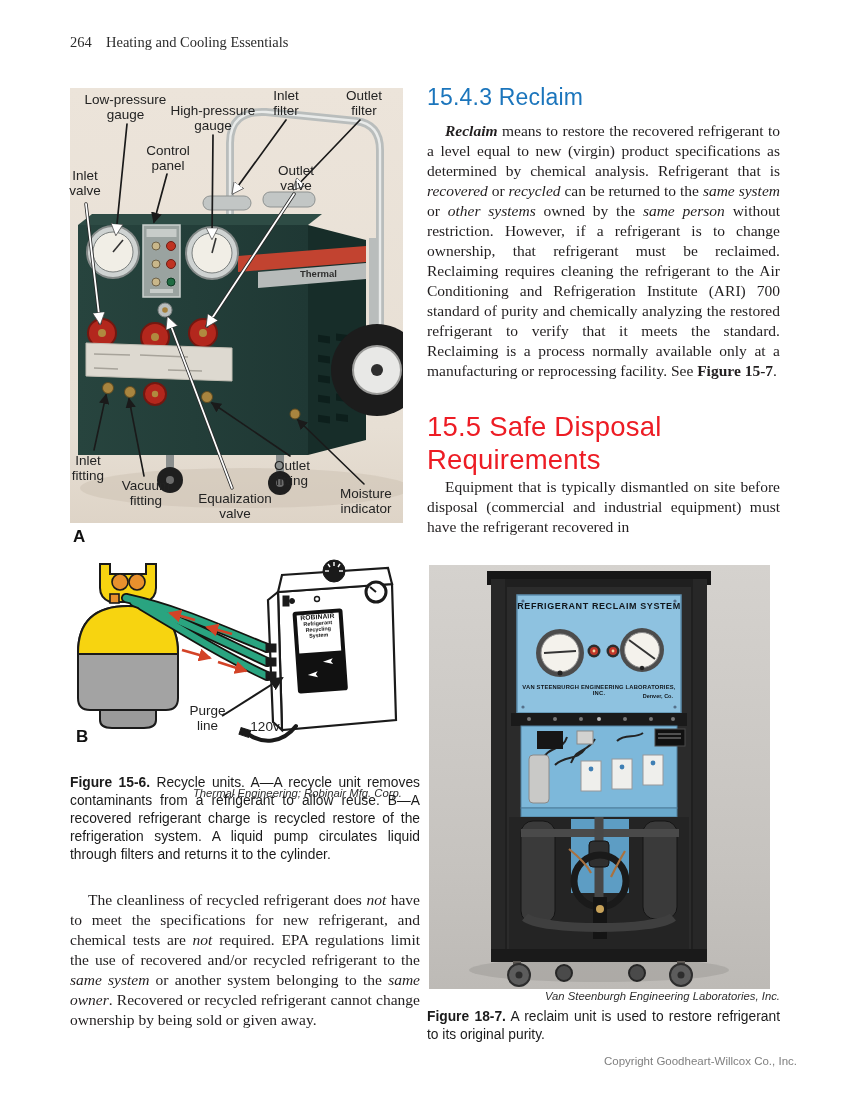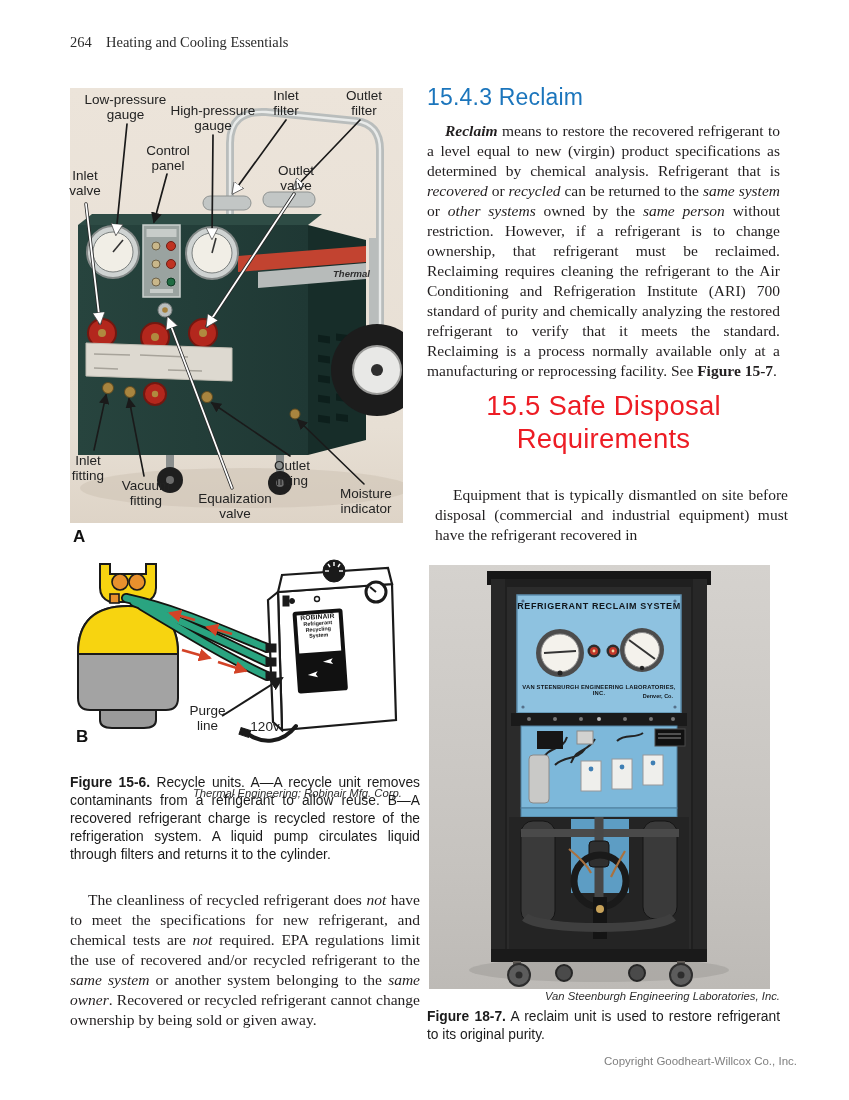--- a/index.html
+++ b/index.html
@@ -14,21 +14,21 @@
   .h-red{font-size:27.5px;color:#ed1c24;font-weight:400;line-height:33px;white-space:pre-line;letter-spacing:0.2px;}
   .callout{font-size:13.5px;line-height:15px;text-align:center;color:#232323;white-space:pre-line;}
   .caption{font-size:13.8px;line-height:18px;color:#1b1b1b;text-align:justify;}
   .caption b{font-weight:bold;}
   .credit{font-size:11.3px;font-style:italic;color:#2e2e2e;text-align:right;}
   .footer{font-size:11.5px;color:#7f7f7f;text-align:right;}
   .panel-letter{font-size:17px;font-weight:bold;color:#111;}
   .fig7-title{font-size:9px;font-weight:bold;letter-spacing:0.6px;text-align:center;color:#10151a;}
   .fig7-co{font-size:5.8px;font-weight:bold;letter-spacing:0.2px;text-align:center;color:#10151a;}
   .fig7-city{font-size:5.5px;font-weight:bold;text-align:right;color:#10151a;}
-  .thermal-logo{font-size:9.5px;font-weight:bold;font-style:italic;color:#2f2f2f;text-align:right;}
+  .thermal-logo{font-size:9.5px;font-weight:bold;color:#2f2f2f;text-align:left;}
   .robinair{transform:rotate(-4deg);text-align:center;color:#111;}
   .robinair .brand{font-size:6.6px;font-weight:bold;letter-spacing:0.2px;}
   .robinair .sub{font-size:5.4px;line-height:6.2px;white-space:pre-line;font-weight:bold;}
   svg{display:block;}
 </style>
 </head>
 <body>
 
 <div class="page">
 
@@ -307,24 +307,24 @@
 
   <div class="abs credit" style="left:64px;top:755px;width:338px;margin-top:32px;">Thermal Engineering; Robinair Mfg. Corp.</div>
   <div class="abs caption" style="left:70px;top:774px;width:350px;"><b>Figure 15-6.</b><span> Recycle units. A—A recycle unit removes contaminants from a refrigerant to allow reuse. B—A recovered refrigerant charge is recycled restore of the refrigeration system. A liquid pump circulates liquid through filters and returns it to the cylinder.</span></div>
 
   <p class="abs body-text serif" style="left:70px;top:890px;width:350px;margin:0;text-indent:18px;"><span>The cleanliness of recycled refrigerant does </span><em>not</em><span> have to meet the specifications for new refrigerant, and chemical tests are </span><em>not</em><span> required. EPA regulations limit the use of recovered and/or recycled refrigerant to the </span><em>same system</em><span> or another system belonging to the </span><em>same owner</em><span>. Recovered or recycled refrigerant cannot change ownership by being sold or given away.</span></p>
 
   <div class="abs h-blue" style="left:427px;top:84px;width:353px;">15.4.3 Reclaim</div>
 
   <p class="abs body-text serif" style="left:427px;top:121px;width:353px;margin:0;text-indent:18px;"><span class="bi">Reclaim</span><span> means to restore the recovered refrigerant to a level equal to new (virgin) product specifications as determined by chemical analysis. Refrigerant that is </span><em>recovered</em><span> or </span><em>recycled</em><span> can be returned to the </span><em>same system</em><span> or </span><em>other systems</em><span> owned by the </span><em>same person</em><span> without restriction. However, if a refrigerant is to change ownership, that refrigerant must be reclaimed. Reclaiming requires cleaning the refrigerant to the Air Conditioning and Refrigeration Institute (ARI) 700 standard of purity and chemically analyzing the restored refrigerant to verify that it meets the standard. Reclaiming is a process normally available only at a manufacturing or reprocessing facility. See </span><strong>Figure 15-7</strong><span>.</span></p>
 
-  <div class="abs h-red" style="left:427px;top:389px;width:353px;text-align:center;">15.5 Safe Disposal
+  <div class="abs h-red" style="left:427px;top:410px;width:353px;">15.5 Safe Disposal
 Requirements</div>
 
-  <p class="abs body-text serif" style="left:427px;top:477px;width:353px;margin:8px;text-indent:18px;">Equipment that is typically dismantled on site before disposal (commercial and industrial equipment) must have the refrigerant recovered in</p>
+  <p class="abs body-text serif" style="left:427px;top:477px;width:353px;margin:0;text-indent:18px;">Equipment that is typically dismantled on site before disposal (commercial and industrial equipment) must have the refrigerant recovered in</p>
 
   <div class="abs" style="left:429px;top:565px;width:341px;height:424px;">
     <svg width="341" height="424" viewBox="0 0 341 424">
       <defs>
         <linearGradient id="bg7" x1="0" y1="0" x2="0" y2="1">
           <stop offset="0" stop-color="#d5d2ce"></stop>
             <stop offset="0.7" stop-color="#c6c3bf"></stop>
             <stop offset="1" stop-color="#bdbab6"></stop>
         </linearGradient>
       </defs>

